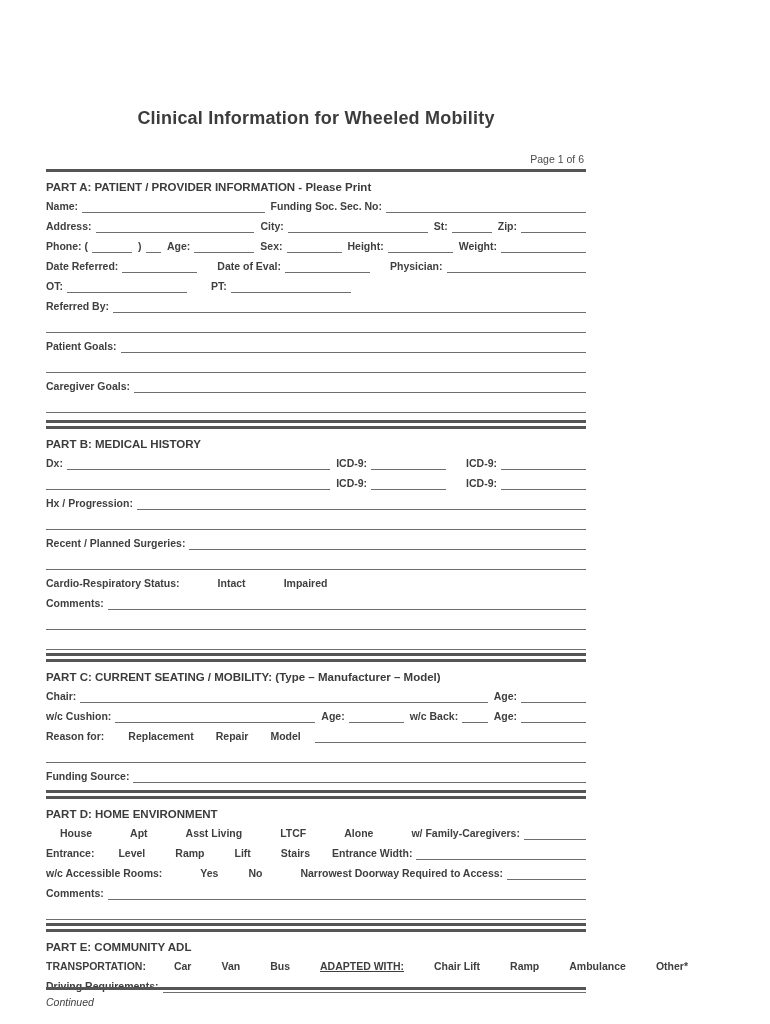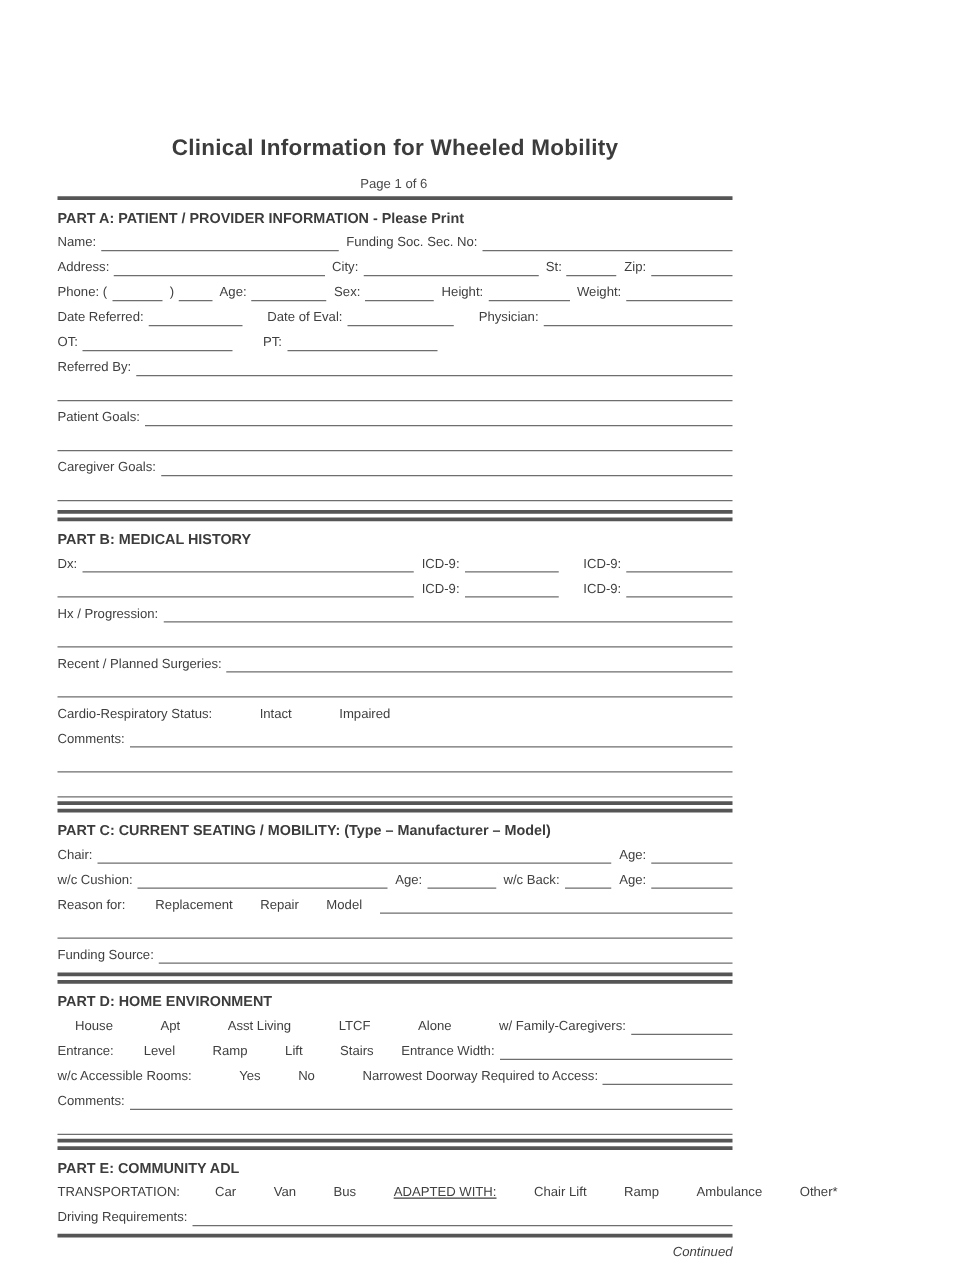--- a/index.html
+++ b/index.html
@@ -25,44 +25,45 @@
   .doc-title {
     text-align: center;
     font-size: 18px;
     font-weight: bold;
     color: #3c3c3c;
     margin: 0;
     padding-top: 108px;
     letter-spacing: 0.2px;
   }
   .page-num {
-    text-align: center;
+    text-align: right;
     font-size: 10.5px;
     color: #4a4a4a;
-    margin-top: 12px;
+    margin-top: 24px;
     padding-right: 2px;
   }
   .rule-thick {
     border-top: 3px solid #555;
     margin: 4px 0 0 0;
     height: 0;
   }
   .section-head {
     font-size: 11.5px;
     font-weight: bold;
     color: #3c3c3c;
     margin: 9px 0 7px 0;
   }
   .row {
     display: flex;
     align-items: flex-end;
     font-size: 10.5px;
     line-height: 13px;
     margin-bottom: 7px;
     white-space: nowrap;
+    font-weight: bold;
   }
   .lbl {
     color: #3f3f3f;
     padding-right: 4px;
   }
   .fill {
     flex: 1 1 auto;
     border-bottom: 1px solid #6e6e6e;
     height: 11px;
     margin-right: 6px;
@@ -94,21 +95,21 @@
     text-decoration: underline;
   }
   .footer {
     position: absolute;
     left: 46px;
     right: 46px;
     bottom: 16px;
   }
   .footer .rule-thick { margin-bottom: 6px; }
   .footer-text {
-    text-align: right;
+    text-align: left;
     font-size: 10.5px;
     font-style: italic;
     color: #3f3f3f;
   }
   .sec-sep-double {
     margin: 3px 0 0 0;
   }
   .sec-sep-double .rule-thick { margin: 0; }
   .sec-sep-double .spacer { height: 3px; }
 </style>

